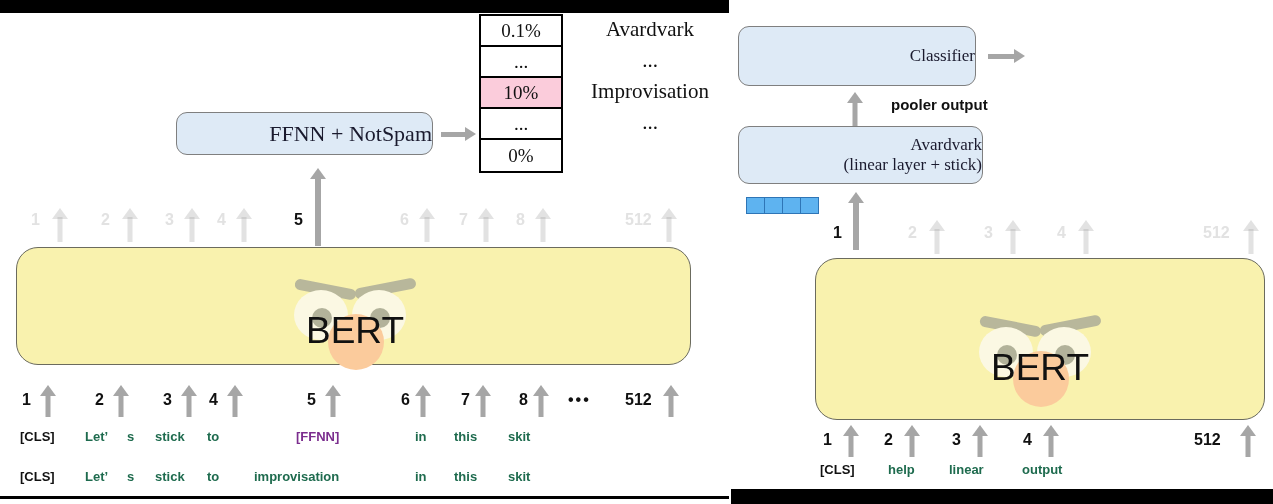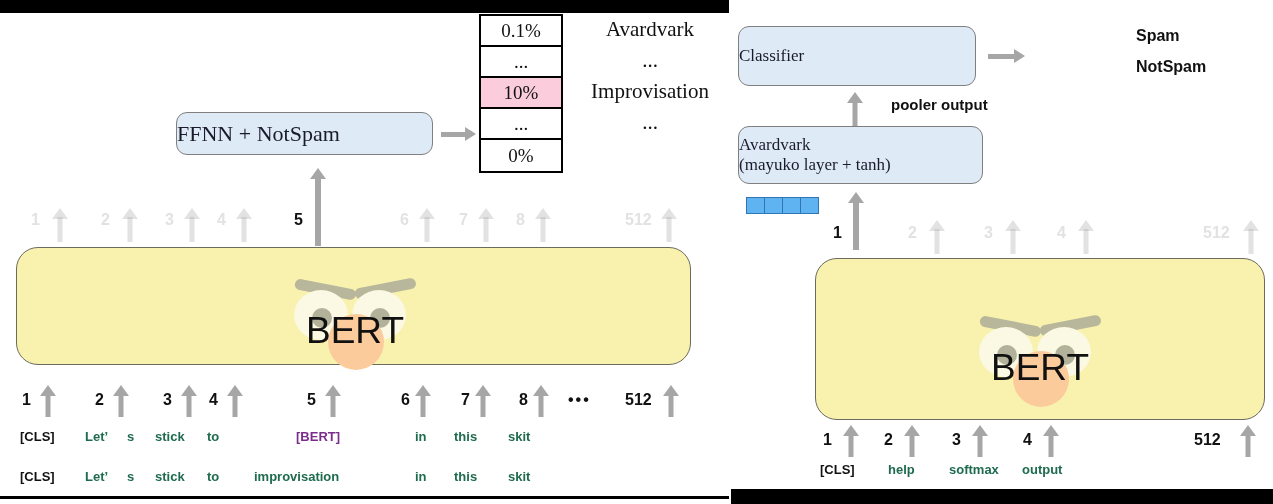--- a/index.html
+++ b/index.html
@@ -13,21 +13,21 @@
   
   .bar-top{position:absolute;left:0;top:0;width:729px;height:13px;background:#000;}
   .bar-bottom-left{position:absolute;left:0;top:496px;width:729px;height:3px;background:#000;}
   .bar-bottom-right{position:absolute;left:731px;top:489px;width:542px;height:15px;background:#000;}
 
   
   .bluebox{
     position:absolute;background:#DEEAF6;border:1.6px solid #7F7F7F;
     border-radius:11px;box-sizing:border-box;
     font-family:"Liberation Serif", serif;color:#1a1a2e;
-    display:flex;flex-direction:column;align-items:flex-start;justify-content:center;
+    display:flex;flex-direction:column;align-items:flex-end;justify-content:center;
     line-height:1.18;
   }
   .bertbox{
     position:absolute;background:#F9F2AE;border:1.6px solid #6b6b5e;
     border-radius:22px;box-sizing:border-box;
   }
 
   
   .bertface{position:absolute;width:150px;height:110px;}
   .bertface .eye{position:absolute;width:54px;height:50px;border-radius:50%;background:#FBF8E3;}
@@ -257,21 +257,21 @@
   <div class="uarrow" style="left:663px;top:385px;width:16px;height:32px;">
     <div class="head"></div>
       <div class="shaft" style="top:9px;width:5px;height:23px;"></div>
   </div>
 
   <div class="tok black" style="left:20px;top:429px;">[CLS]</div>
   <div class="tok green" style="left:85px;top:429px;">Let’</div>
   <div class="tok green" style="left:127px;top:429px;">s</div>
   <div class="tok green" style="left:155px;top:429px;">stick</div>
   <div class="tok green" style="left:207px;top:429px;">to</div>
-  <div class="tok purple" style="left:296px;top:429px;">[BERT]</div>
+  <div class="tok purple" style="left:296px;top:429px;">[FFNN]</div>
   <div class="tok green" style="left:415px;top:429px;">in</div>
   <div class="tok green" style="left:454px;top:429px;">this</div>
   <div class="tok green" style="left:508px;top:429px;">skit</div>
 
   <div class="tok black" style="left:20px;top:469px;">[CLS]</div>
   <div class="tok green" style="left:85px;top:469px;">Let’</div>
   <div class="tok green" style="left:127px;top:469px;">s</div>
   <div class="tok green" style="left:155px;top:469px;">stick</div>
   <div class="tok green" style="left:207px;top:469px;">to</div>
   <div class="tok green" style="left:254px;top:469px;">improvisation</div>
@@ -281,34 +281,30 @@
 
   <div class="bluebox" style="left:738px;top:26px;width:238px;height:60px;font-size:17px;">
     <div>Classifier</div>
   </div>
 
   <div class="rarrow" style="left:988px;top:51px;width:40px;">
     <div class="shaft" style="width:28px;"></div>
     <div class="head" style="left:26px;"></div>
   </div>
 
-  <div class="spamlabels">
-    <div class="lab">Spam</div>
-    <div class="lab">NotSpam</div>
-  </div>
 
   <div class="uarrow" style="left:847px;top:92px;width:16px;height:34px;">
     <div class="head"></div>
       <div class="shaft" style="top:9px;width:5px;height:25px;"></div>
   </div>
   <div class="poolerlabel">pooler output</div>
 
   <div class="bluebox" style="left:738px;top:126px;width:245px;height:58px;font-size:17px;">
     <div>Avardvark</div>
-    <div>(mayuko layer + tanh)</div>
+    <div>(linear layer + stick)</div>
   </div>
 
   <div class="vec">
     <span></span>
     <span></span>
     <span></span>
     <span></span>
   </div>
 
   <div class="uarrow" style="left:847px;top:192px;width:18px;height:58px;">
@@ -378,16 +374,16 @@
   </div>
 
   <div class="idx" style="left:1194px;top:431px;">512</div>
   <div class="uarrow" style="left:1240px;top:425px;width:16px;height:32px;">
     <div class="head"></div>
       <div class="shaft" style="top:9px;width:5px;height:23px;"></div>
   </div>
 
   <div class="tok black" style="left:820px;top:462px;">[CLS]</div>
   <div class="tok green" style="left:888px;top:462px;">help</div>
-  <div class="tok green" style="left:949px;top:462px;">softmax</div>
+  <div class="tok green" style="left:949px;top:462px;">linear</div>
   <div class="tok green" style="left:1022px;top:462px;">output</div>
 
 </div>
 
 </body></html>

